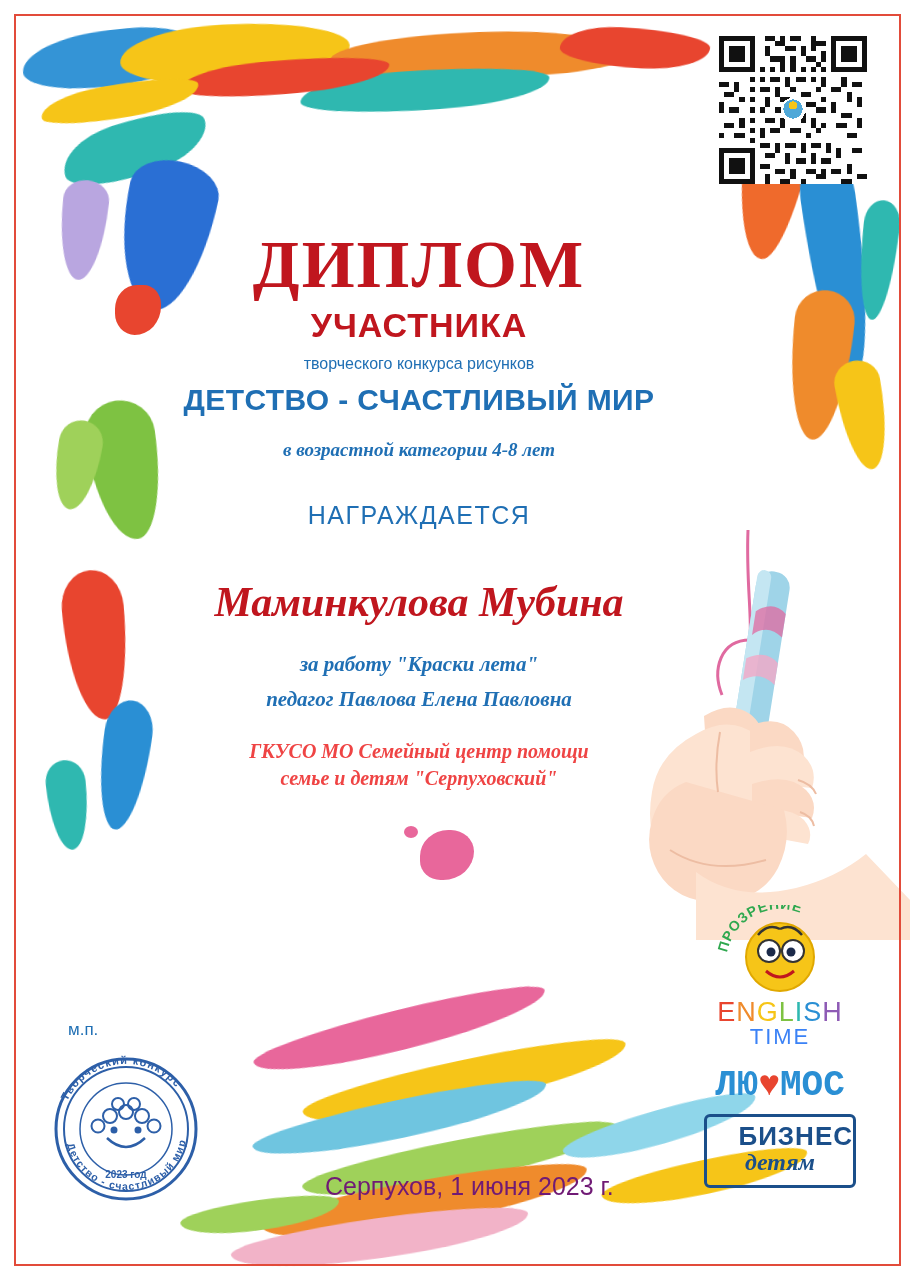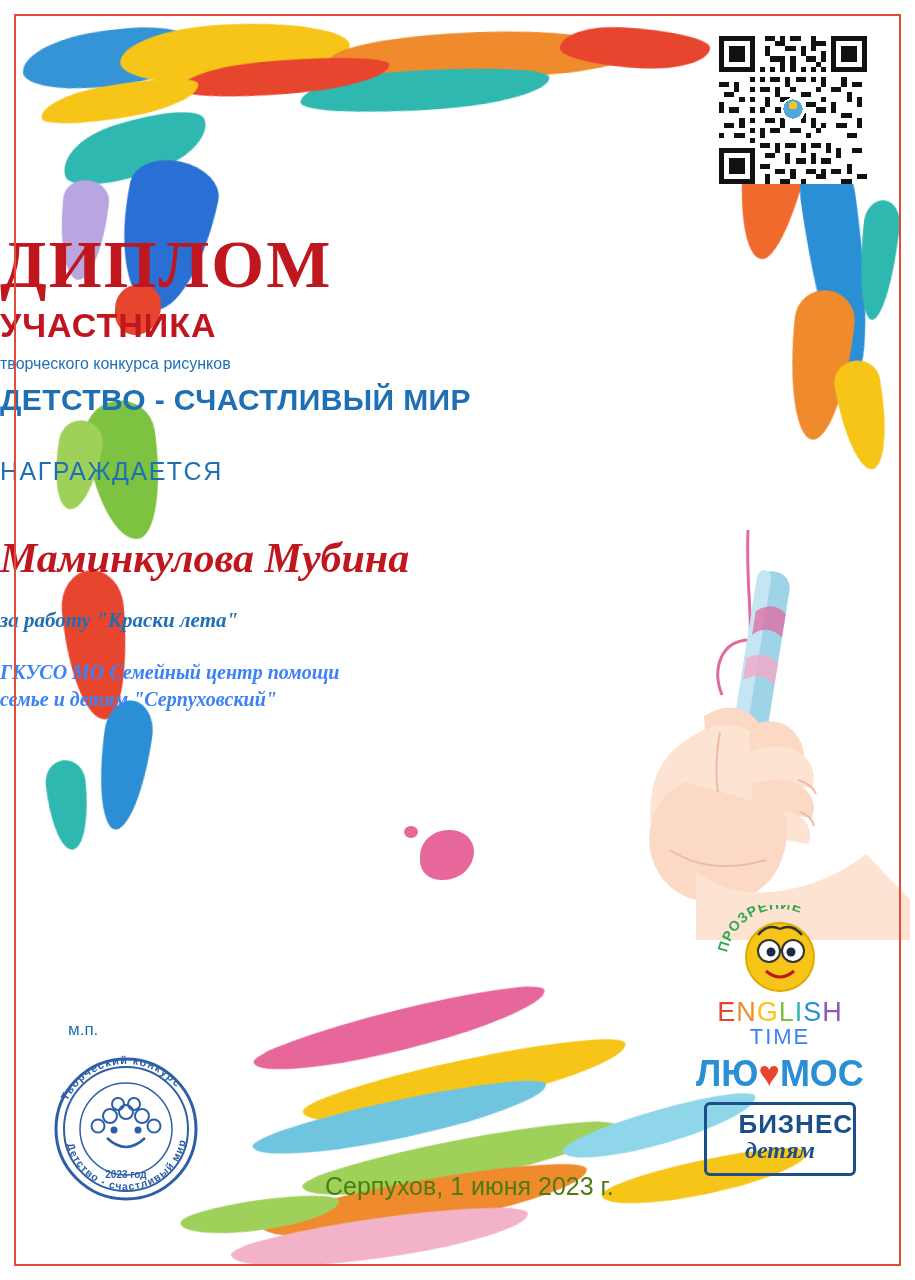--- a/index.html
+++ b/index.html
@@ -197,21 +197,21 @@
   }
   .qr-canvas { display: block; }
 
   
   .content {
     position: absolute;
     left: 0;
     top: 0;
     width: 838px;
     z-index: 30;
-    text-align: left;
+    text-align: center;
   }
   .title-main {
     margin-top: 230px;
     font-family: "Liberation Serif", serif;
     font-weight: bold;
     font-size: 68px;
     letter-spacing: 2px;
     color: #c0161e;
     line-height: 1;
   }
@@ -272,21 +272,21 @@
     font-weight: bold;
     font-size: 21px;
     color: #1f6fb4;
   }
   .org-line {
     margin-top: 26px;
     font-family: "Liberation Serif", serif;
     font-style: italic;
     font-weight: bold;
     font-size: 20px;
-    color: #3b82f6;
+    color: #ef4444;
     line-height: 1.35;
   }
 
   
   .footer-text {
     position: absolute;
     left: 38px;
     top: 925px;
     font-size: 18px;
     color: #1f6fb4;
@@ -300,21 +300,21 @@
     top: 1020px;
     font-size: 17px;
     color: #1f6fb4;
     z-index: 30;
   }
   .city-date {
     position: absolute;
     left: 325px;
     top: 1172px;
     font-size: 25px;
-    color: #4d7c0f;
+    color: #701a75;
     z-index: 31;
     text-align: right;
   }
 
   
   .stamp {
     position: absolute;
     left: 35px;
     top: 1038px;
     width: 182px;
@@ -355,22 +355,22 @@
     letter-spacing: 1px;
     line-height: 1.0;
   }
   .logo-english .l1 span { display: inline-block; }
   .logo-english .l2 {
     font-size: 22px;
     letter-spacing: 2px;
     color: #3b82f6;
   }
   .logo-lubmos {
-    margin-top: 8px;
-    font-family: Liberation Sans, sans-serif;
+    margin-top: 20px;
+    font-family: Liberation Mono, monospace;
     font-weight: bold;
     font-size: 36px;
     color: #2a8fd4;
     letter-spacing: 0;
     line-height: 1;
   }
   .logo-biznes {
     margin: 10px auto 0;
     width: 152px;
     height: 74px;
@@ -573,23 +573,25 @@
         <circle cx="14.5" cy="13.6" r=".8" fill="#f6c518"></circle>
       </g>
     </svg>
   </div>
 
   <div class="content">
     <div class="title-main">ДИПЛОМ</div>
     <div class="title-sub">УЧАСТНИКА</div>
     <div class="contest-line">творческого конкурса рисунков</div>
     <div class="contest-name">ДЕТСТВО - СЧАСТЛИВЫЙ МИР</div>
+    <div class="age-line">в возрастной категории 4-8 лет</div>
     <div class="awarded-label">НАГРАЖДАЕТСЯ</div>
     <div class="winner-name">Маминкулова Мубина</div>
     <div class="work-line">за работу "Краски лета"</div>
+    <div class="teacher-line">педагог Павлова Елена Павловна</div>
     <div class="org-line">
       <div>ГКУСО МО Семейный центр помощи</div>
       <div>семье и детям "Серпуховский"</div>
     </div>
   </div>
 
   <div class="hand-wrap">
     <svg width="310" height="420" viewBox="0 0 310 420" aria-hidden="true">
 
       <path d="M148 10 C 146 60, 152 95, 150 120" stroke="#e06aa0" stroke-width="3" fill="none"></path>

